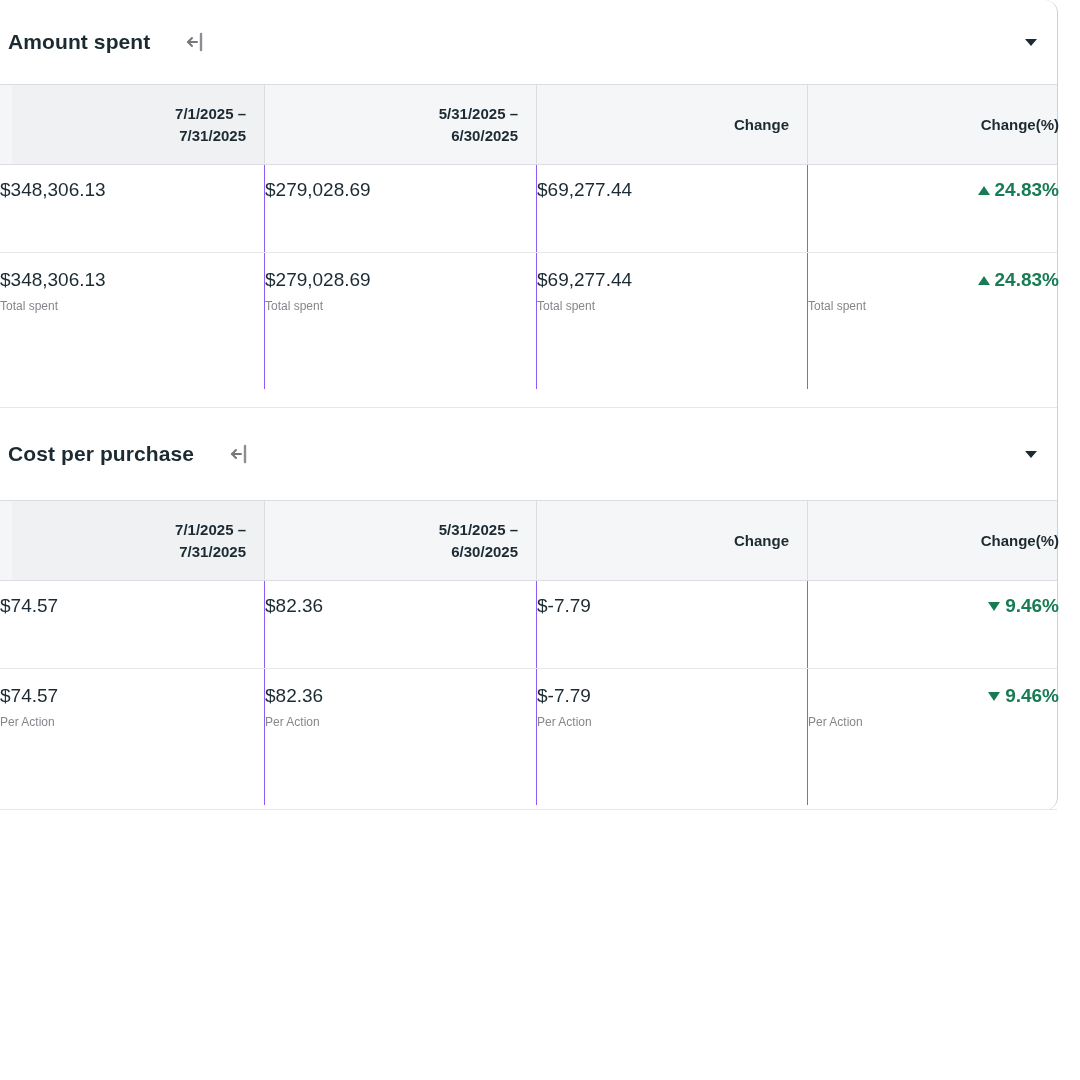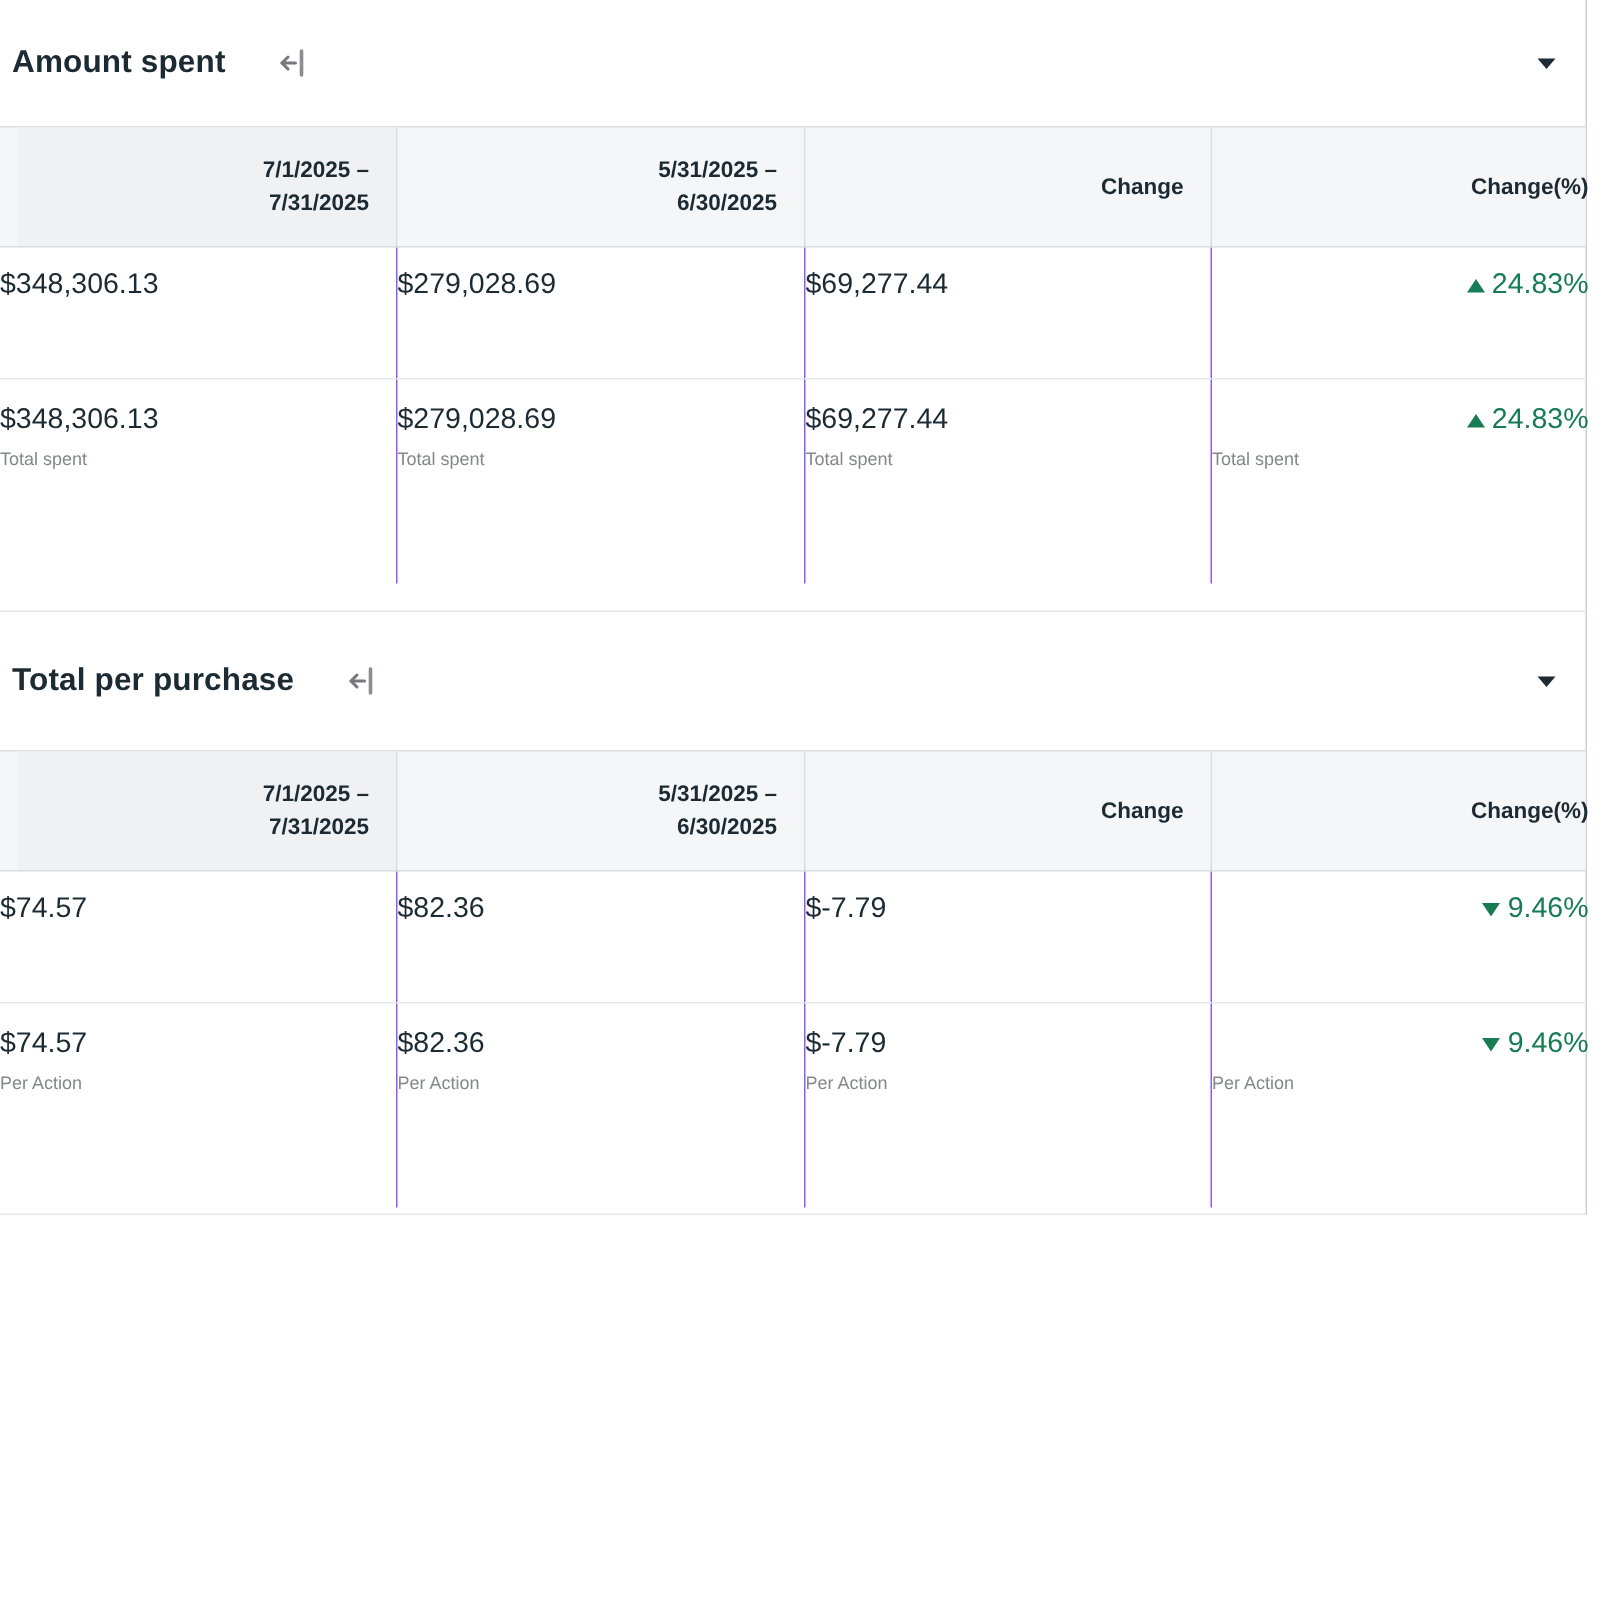--- a/index.html
+++ b/index.html
@@ -6,20 +6,21 @@
   html, body { width: 1080px; height: 1080px; }
   body {
     background: #FFFFFF;
     font-family: "Liberation Sans", sans-serif;
     color: #1C2B33;
     overflow: hidden;
   }
   .container {
     width: 1058px;
     border-right: 1px solid #CDD0D4;
+    border-radius: 13px;
   }
   .card { border-bottom: 1px solid #E6E7EA; }
   .card.first  { padding-bottom: 18px; }
   .card.second { padding-bottom: 4px; }
 
   .card-head {
     display: flex;
     align-items: center;
     padding: 0 20px 0 8px;
   }
@@ -73,20 +74,21 @@
   .trow .cell + .cell { border-left: 1px solid #8b5cf6; }
   .trow.row1 { height: 88px; border-bottom: 1px solid #E7E8EA; }
   .trow.row2 { height: 136px; }
   .trow.row2 .cell { padding-top: 16px; }
 
   .pct-line {
     display: flex;
     justify-content: flex-end;
     align-items: center;
     gap: 5px;
+    font-weight: bold;
   }
   .pct-text { color: #177C53; font-size: 19px; }
   .tri { display: inline-block; width: 0; height: 0; }
   .tri[data-direction="up"] {
     border-left: 6px solid transparent;
     border-right: 6px solid transparent;
     border-bottom: 9px solid #177C53;
   }
   .tri[data-direction="down"] {
     border-left: 6px solid transparent;
@@ -164,21 +166,21 @@
           <span class="tri" data-direction="up"></span>
           <span class="pct-text">24.83%</span>
         </span>
         <div class="sublabel">Total spent</div>
       </div>
     </div>
   </section>
 
   <section class="card second">
     <div class="card-head h2">
-      <h2 class="metric-title">Total per purchase</h2>
+      <h2 class="metric-title">Cost per purchase</h2>
       <span class="pin">
         <svg width="24" height="24" viewBox="0 0 24 24" fill="none">
           <path d="M13 12 H4" stroke="#75787C" stroke-width="2" stroke-linecap="round"></path>
           <path d="M8 8 L4 12 L8 16" fill="none" stroke="#75787C" stroke-width="2" stroke-linecap="round" stroke-linejoin="round"></path>
           <line x1="17" y1="4" x2="17" y2="20" stroke="#8A8D91" stroke-width="2.4" stroke-linecap="round"></line>
         </svg>
       </span>
       <span class="caret"></span>
     </div>
 

